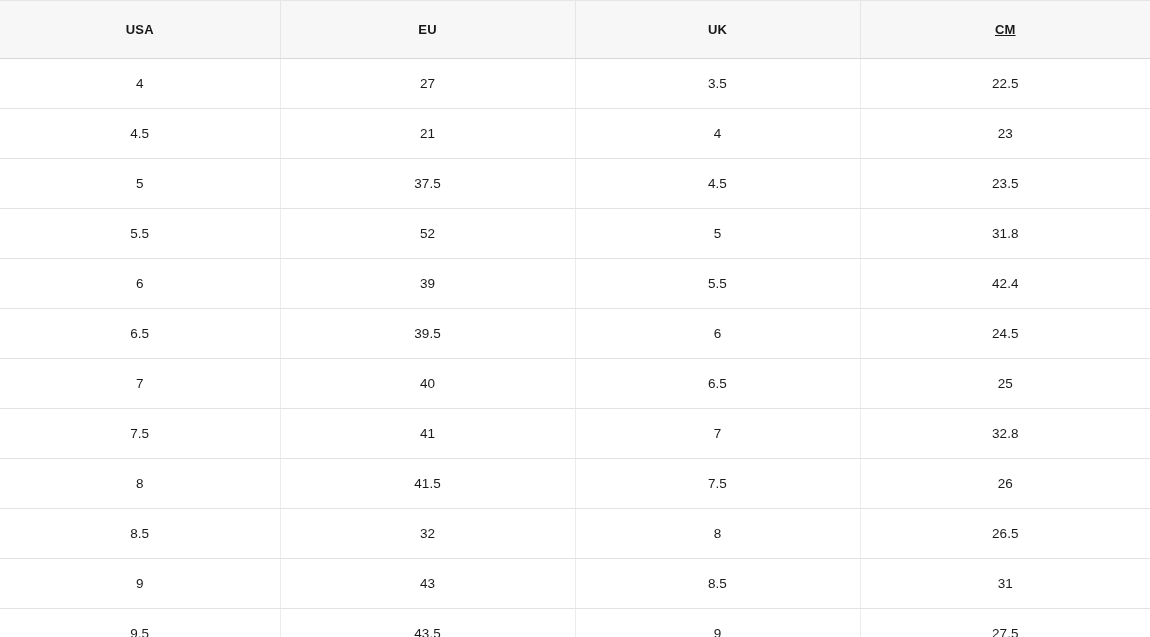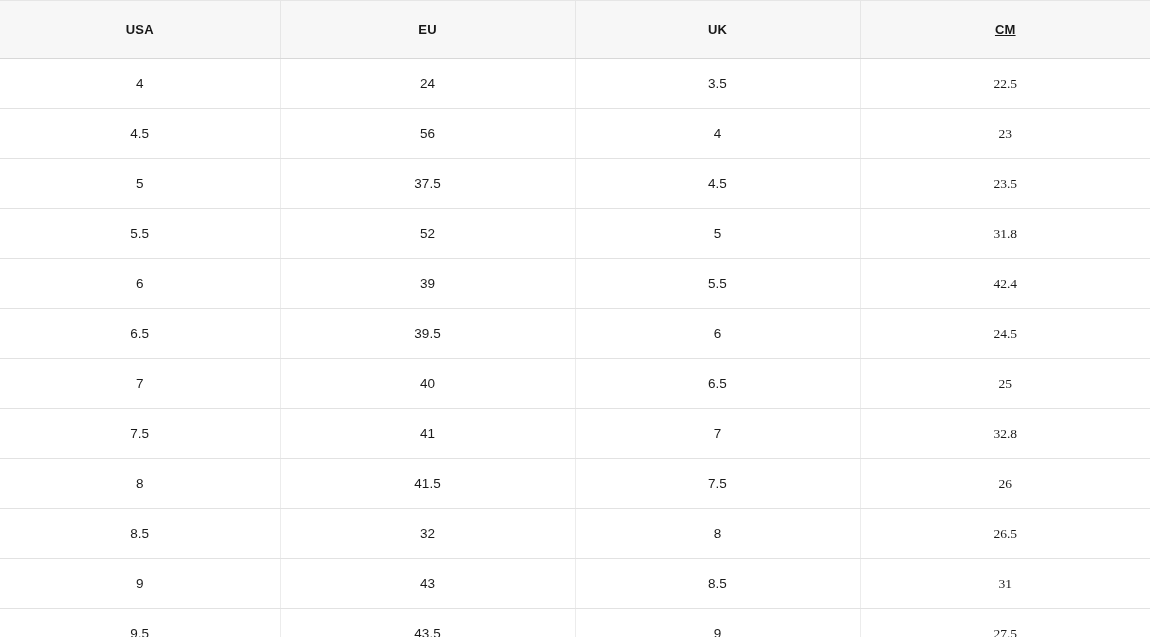--- a/index.html
+++ b/index.html
@@ -60,21 +60,20 @@
     vertical-align: middle;
     font-size: 13.5px;
     font-weight: 400;
     color: #1b1b1b;
     background: #ffffff;
     border-bottom: 1px solid #e2e2e2;
     border-right: 1px solid #ececec;
   }
   table.size-table tbody td:last-child {
     border-right: none;
-    font-family: Liberation Serif, serif;
   }
   table.size-table tbody tr:last-child td {
     border-bottom: 1px solid #e2e2e2;
   }
 </style>
 </head>
 <body>
 
 <div class="size-table-wrap">
   <table class="size-table">
@@ -88,27 +87,27 @@
       <tr>
         <th>USA</th>
         <th>EU</th>
         <th>UK</th>
         <th>CM</th>
       </tr>
     </thead>
     <tbody>
       <tr>
         <td>4</td>
-        <td>24</td>
+        <td>27</td>
         <td>3.5</td>
         <td>22.5</td>
       </tr>
       <tr>
         <td>4.5</td>
-        <td>56</td>
+        <td>21</td>
         <td>4</td>
         <td>23</td>
       </tr>
       <tr>
         <td>5</td>
         <td>37.5</td>
         <td>4.5</td>
         <td>23.5</td>
       </tr>
       <tr>

